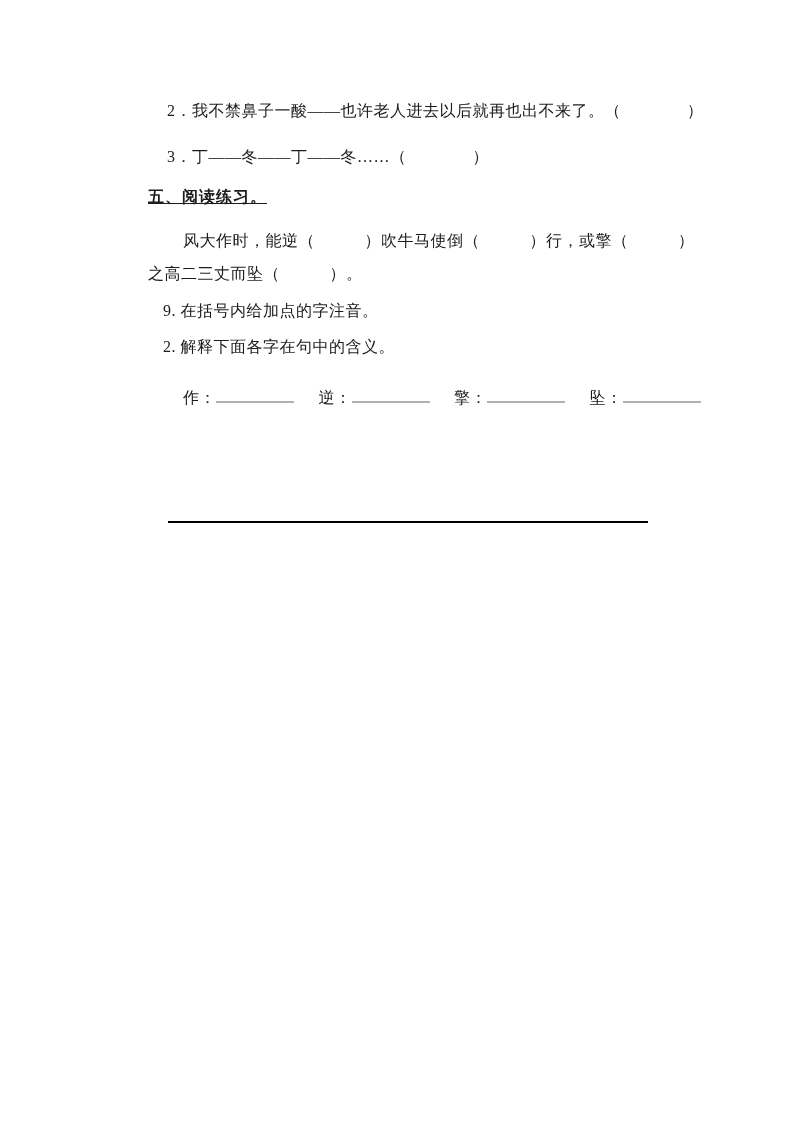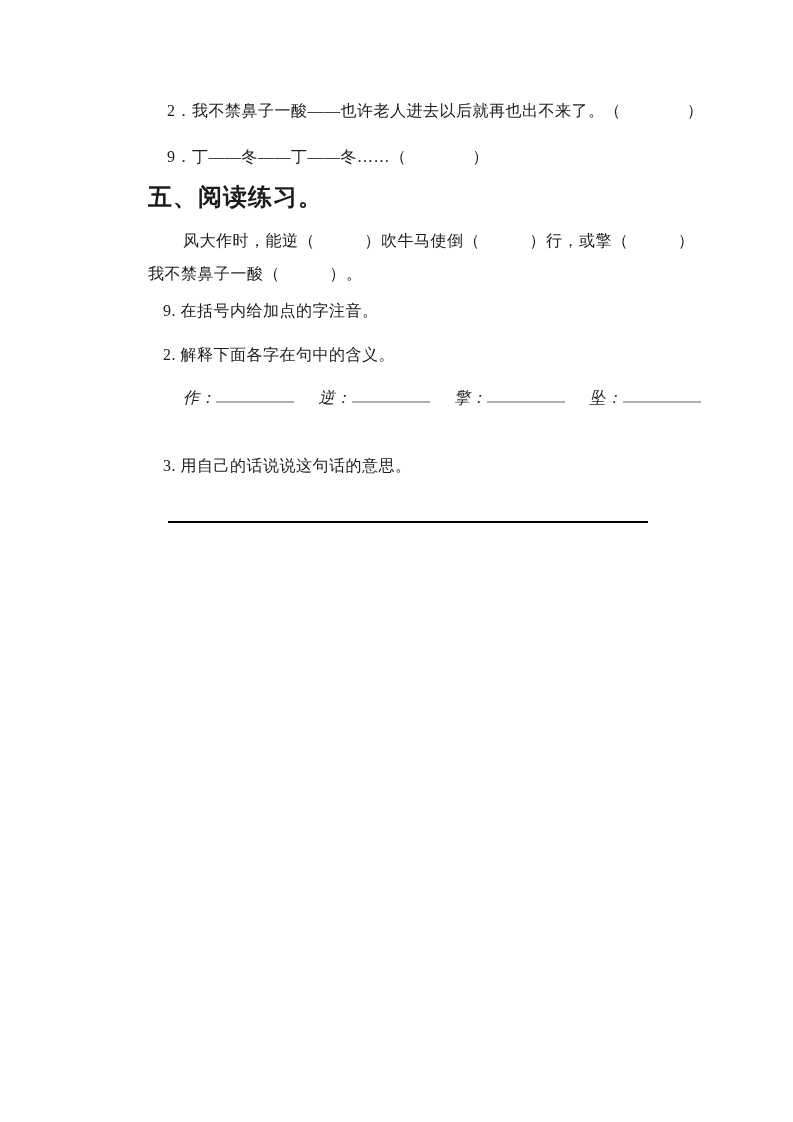--- a/index.html
+++ b/index.html
@@ -20,31 +20,32 @@
     position: absolute;
     font-size: 16px;
     line-height: 22px;
     white-space: nowrap;
     letter-spacing: 0.5px;
   }
   .item2 { left: 167px; top: 100px; }
   .item3 { left: 167px; top: 146px; }
   .heading {
     left: 148px; top: 186px;
-    font-size: 24px;
+    font-size: 16px;
     font-weight: bold;
     letter-spacing: 1px;
+    text-decoration: underline;
   }
   .passage {
   }
   .p1 { left: 183px; top: 230px; }
   .p2 { left: 148px; top: 263px; }
   .q1 { left: 163px; top: 300px; }
-  .q2 { left: 163px; top: 344px; }
-  .defs { left: 183px; top: 386px; font-style: italic; }
+  .q2 { left: 163px; top: 336px; }
+  .defs { left: 183px; top: 386px; }
   .def-group { display: inline-block; margin-right: 20px; }
   .def-label { display: inline-block; }
   .blank {
     display: inline-block;
     width: 78px;
     height: 15px;
     border-bottom: 2px solid #b0b0b0;
     vertical-align: baseline;
   }
   .q3 { left: 163px; top: 455px; }
@@ -57,44 +58,43 @@
     border-top: 2px solid #000000;
   }
 </style>
 </head>
 <body>
 
 <div class="page">
 
   <div class="line item2">2．我不禁鼻子一酸——也许老人进去以后就再也出不来了。（　　　　）</div>
 
-  <div class="line item3">9．丁——冬——丁——冬……（　　　　）</div>
+  <div class="line item3">3．丁——冬——丁——冬……（　　　　）</div>
 
   <div class="line heading">五、阅读练习。</div>
 
   <div class="line passage p1">风大作时，能逆（　　　）吹牛马使倒（　　　）行，或擎（　　　）</div>
 
-  <div class="line passage p2">我不禁鼻子一酸（　　　）。</div>
+  <div class="line passage p2">之高二三丈而坠（　　　）。</div>
 
   <div class="line q1">9. 在括号内给加点的字注音。</div>
 
   <div class="line q2">2. 解释下面各字在句中的含义。</div>
 
   <div class="line defs">
     <span class="def-group">
       <span class="def-label">作：</span><span class="blank"></span>
     </span>
     <span class="def-group">
       <span class="def-label">逆：</span><span class="blank"></span>
     </span>
     <span class="def-group">
       <span class="def-label">擎：</span><span class="blank"></span>
     </span>
     <span class="def-group">
       <span class="def-label">坠：</span><span class="blank"></span>
     </span>
   </div>
 
-  <div class="line q3">3. 用自己的话说说这句话的意思。</div>
 
   <div class="answer-line"></div>
 
 </div>
 
 </body></html>

